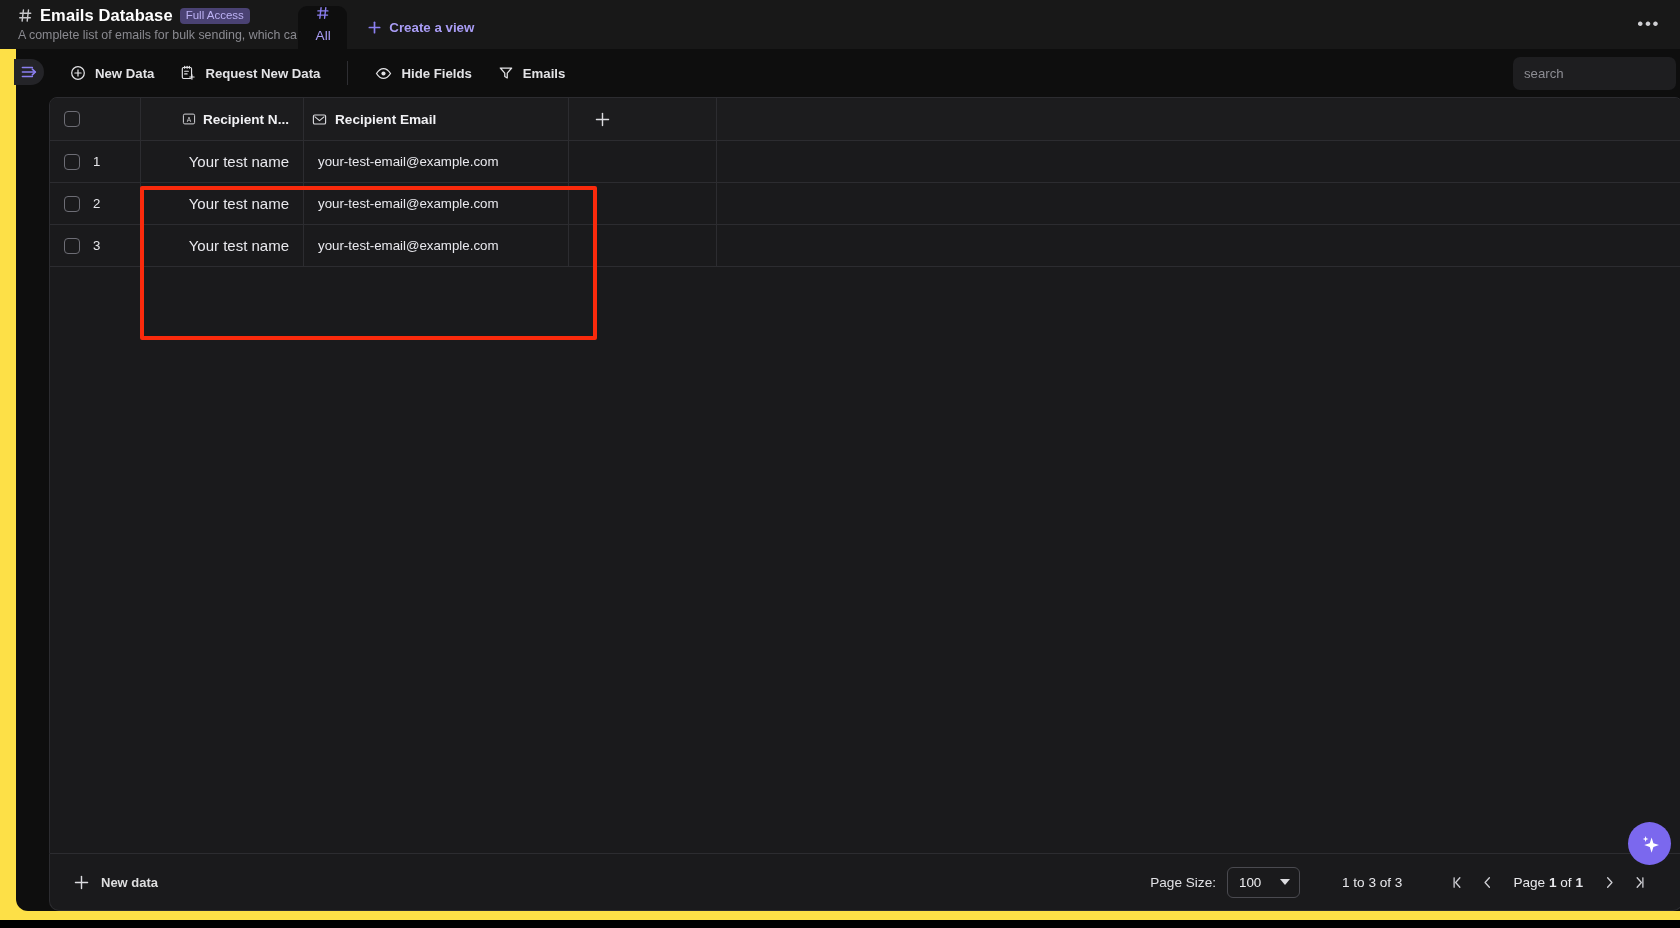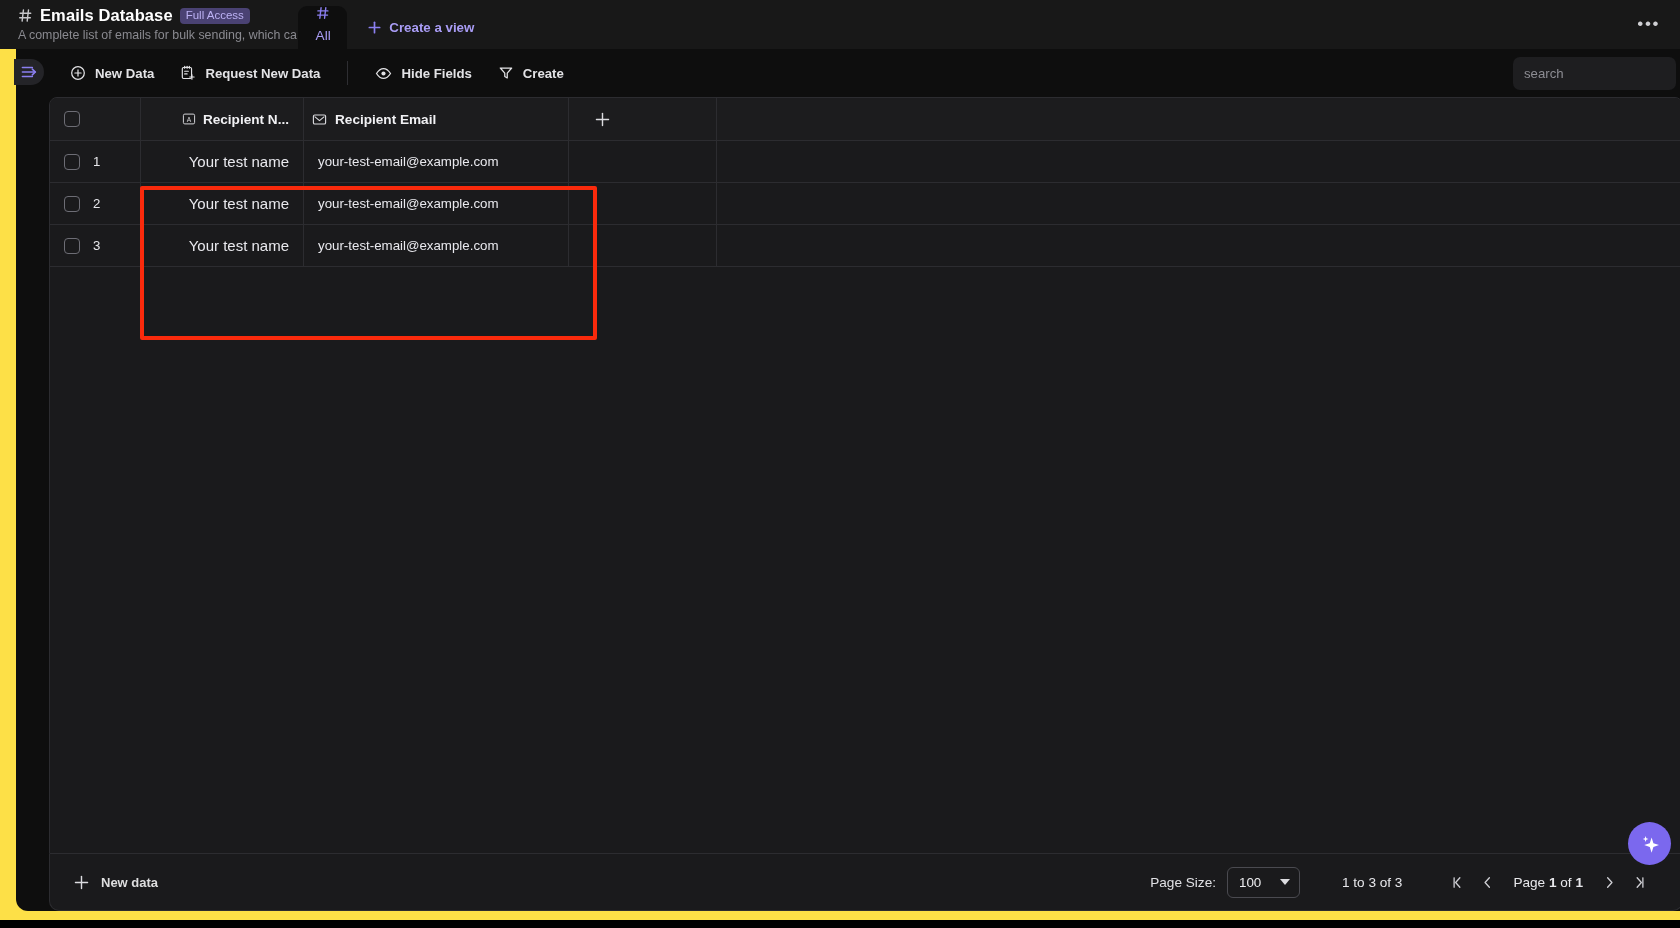--- a/index.html
+++ b/index.html
@@ -294,21 +294,21 @@
         </span>
         <span class="tb-label">Hide Fields</span>
       </div>
 
       <div class="tb-btn">
         <span>
           <svg width="16" height="16" viewBox="0 0 18 18" fill="none" stroke="#e3e3e6" stroke-width="1.4" stroke-linejoin="round">
             <path d="M2.6 3.4 H15.4 L10.4 9.2 V14.6 L7.6 13 V9.2 Z"></path>
           </svg>
         </span>
-        <span class="tb-label">Create</span>
+        <span class="tb-label">Emails</span>
       </div>
 
       <input class="searchbox" placeholder="search" style="">
     </div>
 
     <div class="grid-wrap">
 
       <div class="grid-header">
         <div class="cell-check">
           <span class="chk"></span>

